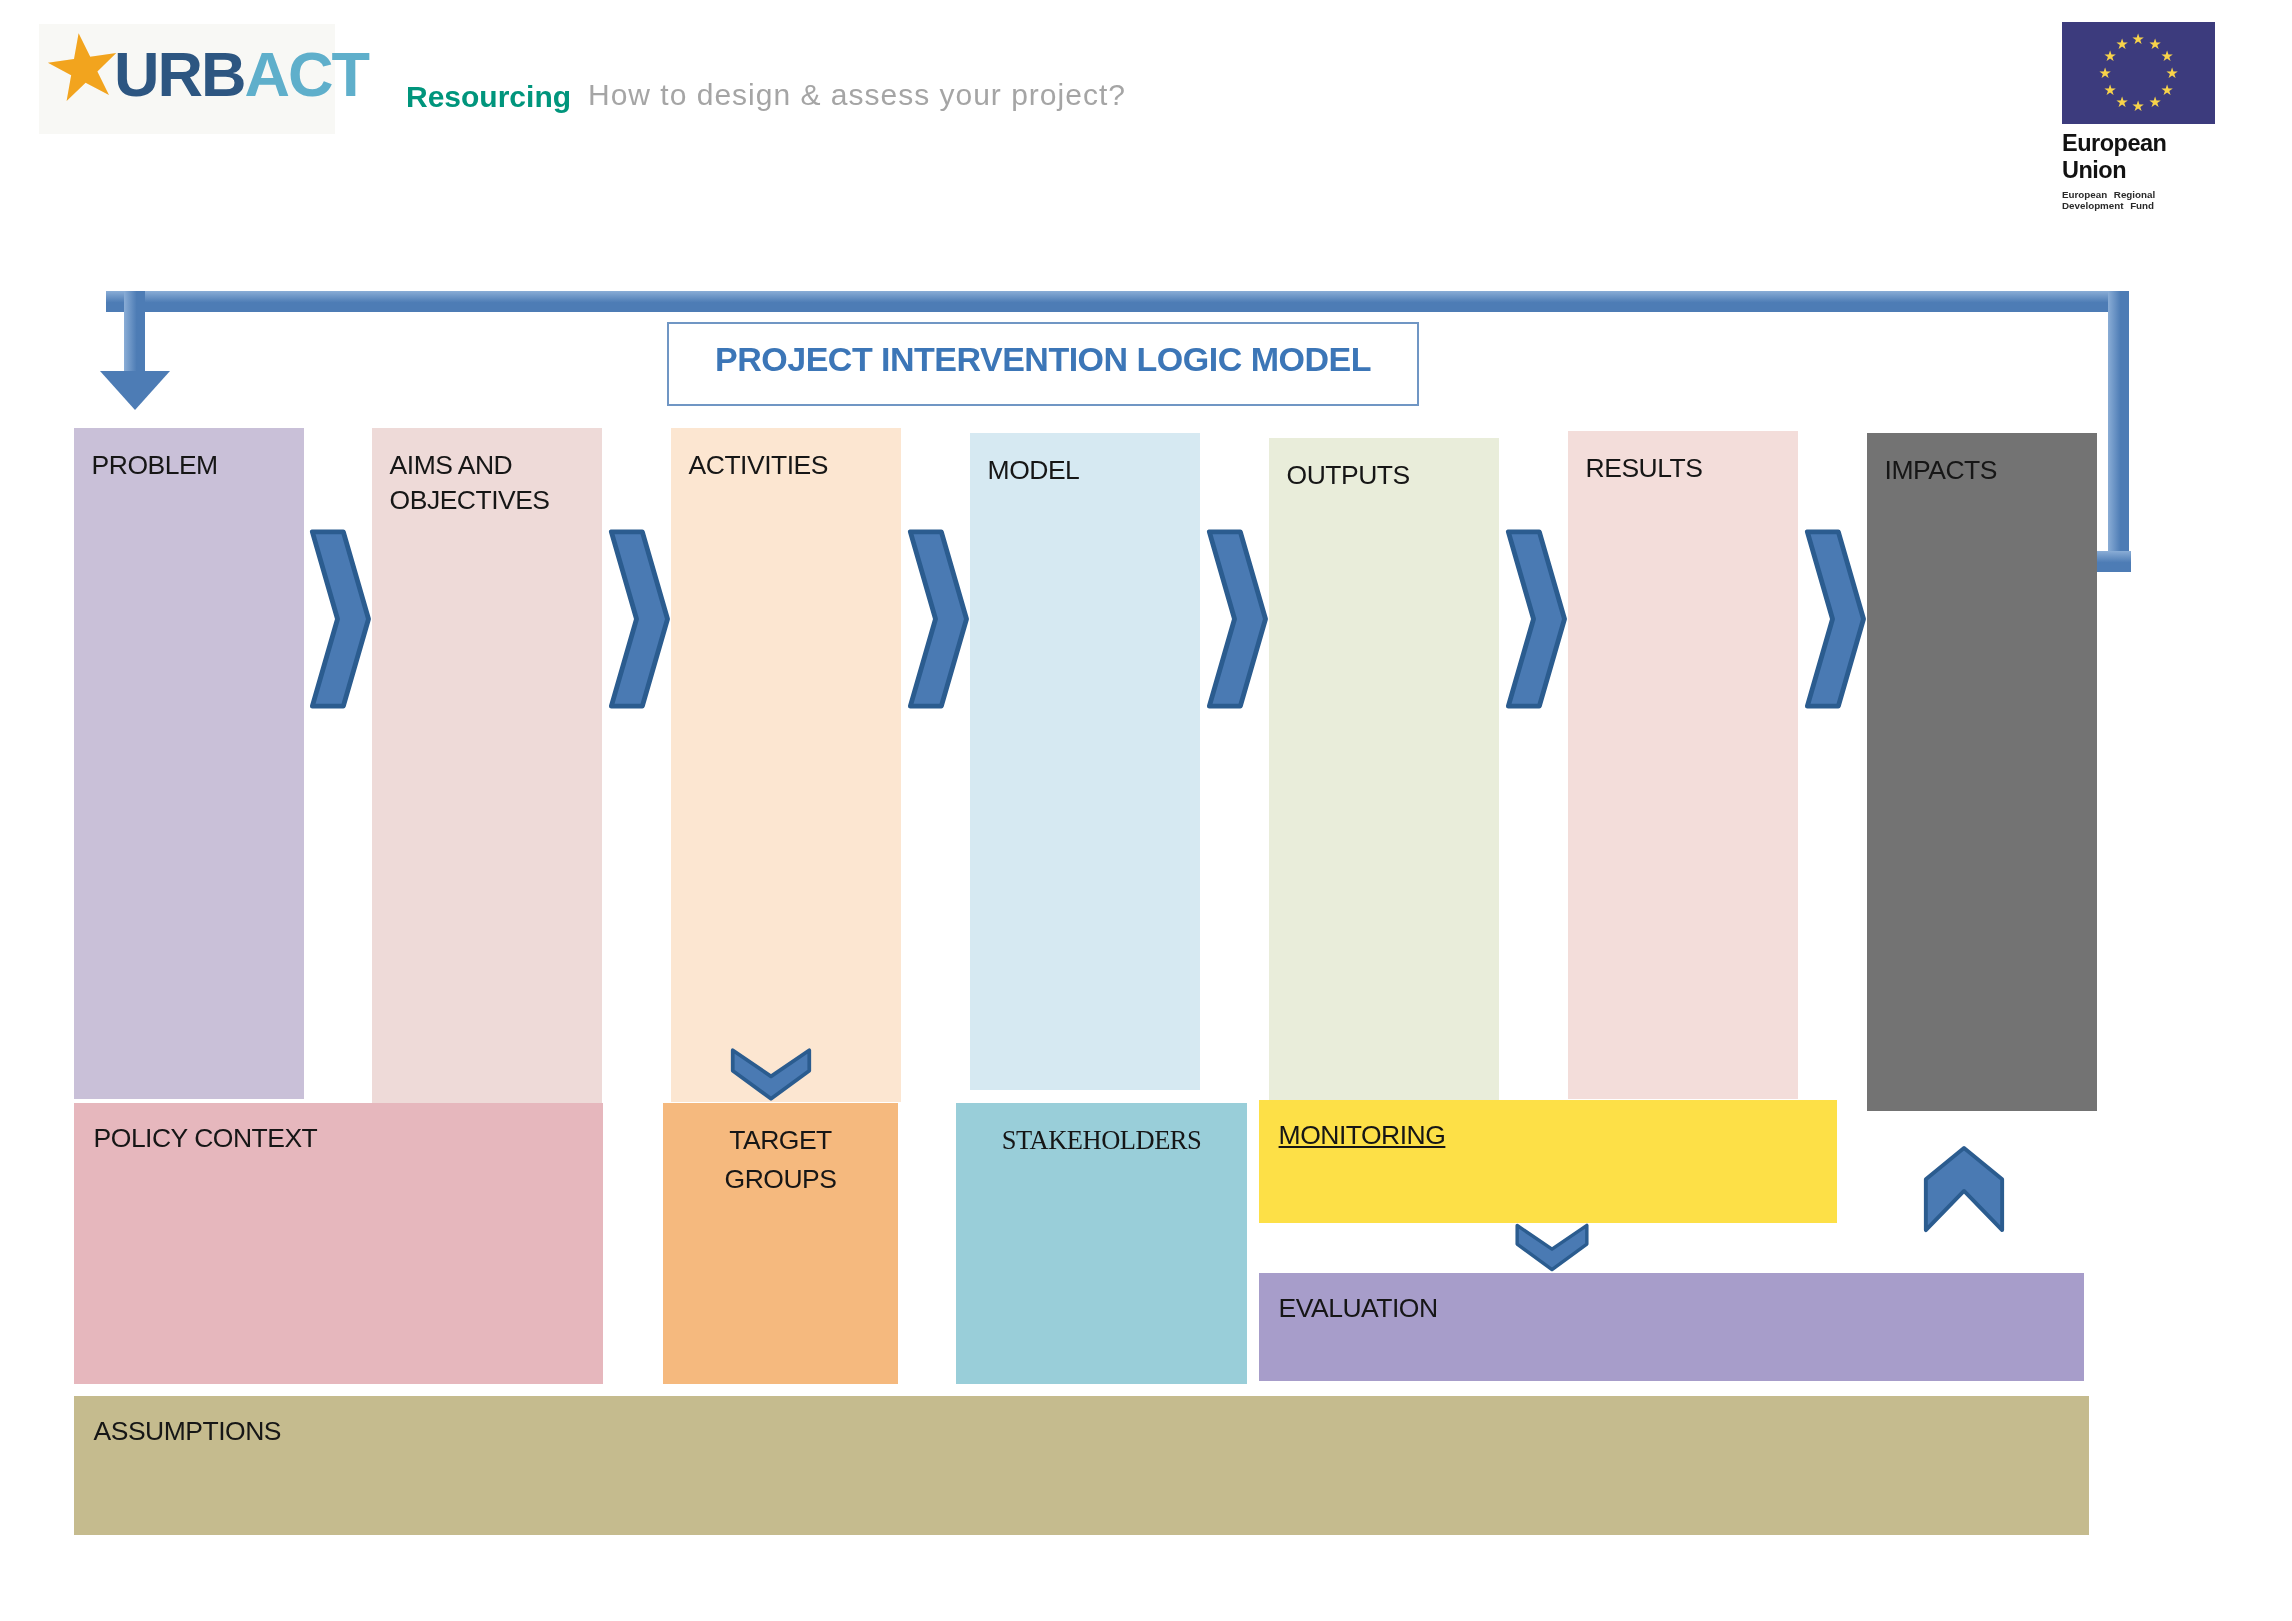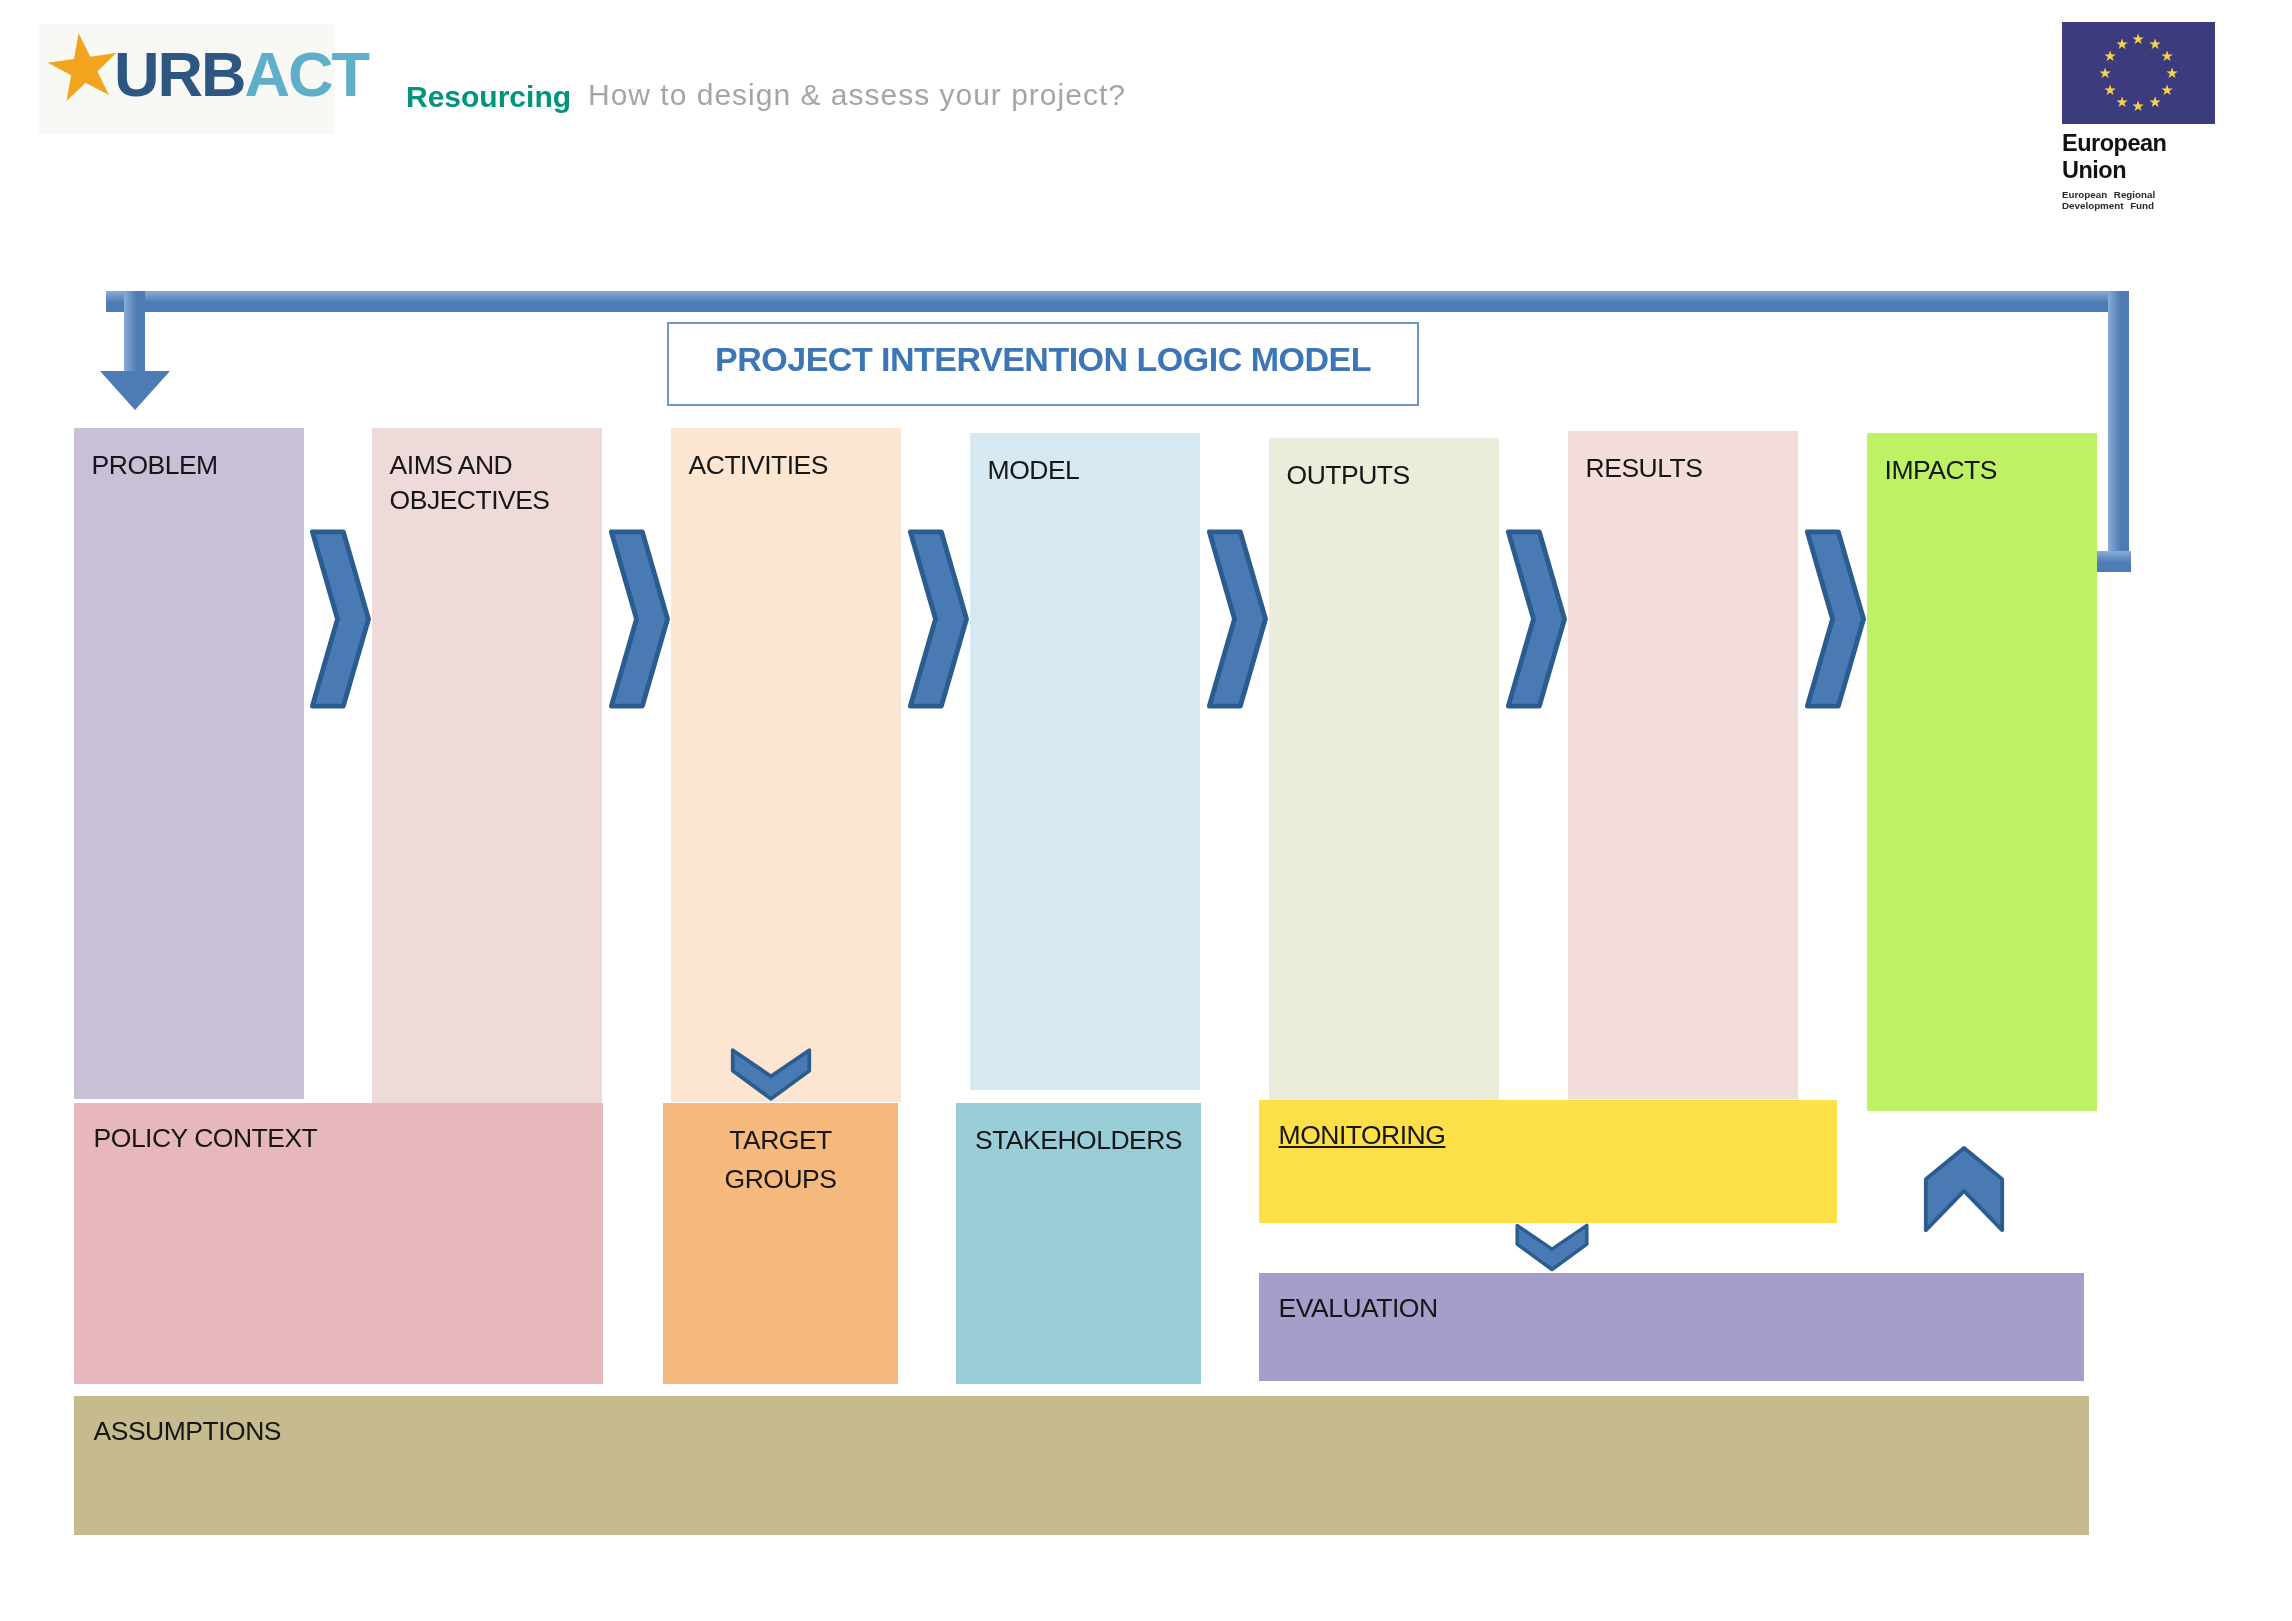--- a/index.html
+++ b/index.html
@@ -89,21 +89,21 @@
   <div class="abs title-box">
     <span class="title-text">PROJECT INTERVENTION LOGIC MODEL</span>
   </div>
 
   <div class="abs col" style="left: 372px; top: 428px; height: 680px; background-color: rgb(238, 218, 216);">AIMS AND OBJECTIVES</div>
   <div class="abs col" style="left: 74px; top: 428px; height: 671px; background-color: rgb(201, 192, 216);">PROBLEM</div>
   <div class="abs col" style="left: 671px; top: 428px; height: 674px; background-color: rgb(252, 230, 209);">ACTIVITIES</div>
   <div class="abs col" style="left: 970px; top: 433px; height: 657px; background-color: rgb(214, 233, 242);">MODEL</div>
   <div class="abs col" style="left: 1269px; top: 438px; height: 665px; background-color: rgb(233, 237, 218);">OUTPUTS</div>
   <div class="abs col" style="left: 1568px; top: 431px; height: 668px; background-color: rgb(243, 221, 218);">RESULTS</div>
-  <div class="abs col" style="left: 1867px; top: 433px; height: 678px; background-color: #bef264;">IMPACTS</div>
+  <div class="abs col" style="left: 1867px; top: 433px; height: 678px; background-color: #737373;">IMPACTS</div>
 
   <div class="abs chev" style="left:302px;top:527px;">
     <svg width="73" height="184" viewBox="0 0 74 190">
         <polygon points="10,5 42,5 68,95 42,185 10,185 36,95" fill="#4a7ab3" stroke="#2b5c8f" stroke-width="5" stroke-linejoin="round"></polygon>
       </svg>
   </div>
   <div class="abs chev" style="left:601px;top:527px;">
     <svg width="73" height="184" viewBox="0 0 74 190">
         <polygon points="10,5 42,5 68,95 42,185 10,185 36,95" fill="#4a7ab3" stroke="#2b5c8f" stroke-width="5" stroke-linejoin="round"></polygon>
       </svg>
@@ -126,21 +126,21 @@
   <div class="abs chev" style="left:1797px;top:527px;">
     <svg width="73" height="184" viewBox="0 0 74 190">
         <polygon points="10,5 42,5 68,95 42,185 10,185 36,95" fill="#4a7ab3" stroke="#2b5c8f" stroke-width="5" stroke-linejoin="round"></polygon>
       </svg>
   </div>
 
   <div class="abs sbox pad-tl" style="left: 74px; top: 1103px; width: 529px; height: 281px; background-color: rgb(230, 183, 189);">POLICY CONTEXT</div>
 
   <div class="abs sbox centered" style="left: 663px; top: 1103px; width: 235px; height: 281px; padding-left: 29px; padding-right: 29px; background-color: rgb(245, 185, 126);">TARGET GROUPS</div>
 
-  <div class="abs sbox centered" style="left: 956px; top: 1103px; width: 245px; height: 281px; background-color: rgb(153, 206, 217);">STAKEHOLDERS</div>
+  <div class="abs sbox centered" style="left: 956px; top: 1103px; width: 291px; height: 281px; background-color: rgb(153, 206, 217); font-family: Liberation Serif, serif;">STAKEHOLDERS</div>
 
   <div class="abs sbox pad-tl" style="left: 1259px; top: 1100px; width: 578px; height: 123px; background-color: #fde047; text-decoration: underline;">MONITORING</div>
 
   <div class="abs sbox pad-tl" style="left: 1259px; top: 1273px; width: 825px; height: 108px; background-color: rgb(167, 157, 202);">EVALUATION</div>
 
   <div class="abs sbox pad-tl" style="left: 74px; top: 1396px; width: 2015px; height: 139px; background-color: rgb(197, 187, 142);">ASSUMPTIONS</div>
 
   <div class="abs chev" style="left:729px;top:1046px;">
     <svg width="84" height="57" viewBox="0 0 90 60">
         <polygon points="4,4 45,32 86,4 86,26 45,56 4,26" fill="#4a7ab3" stroke="#2b5c8f" stroke-width="4" stroke-linejoin="round"></polygon>

